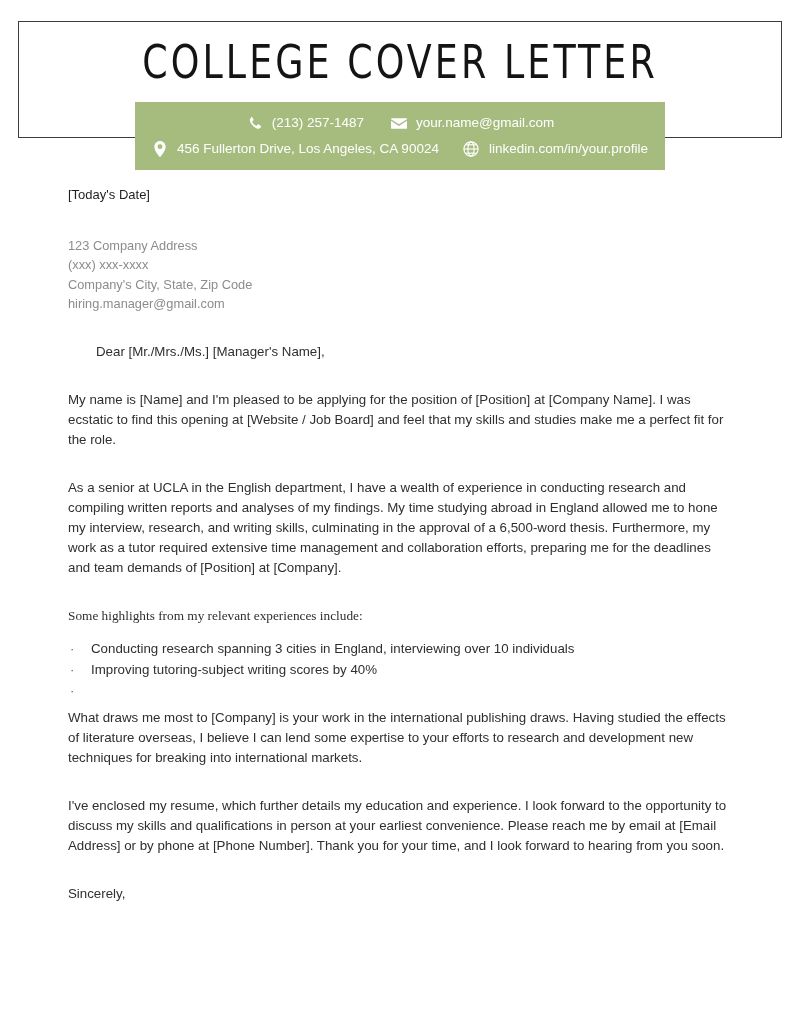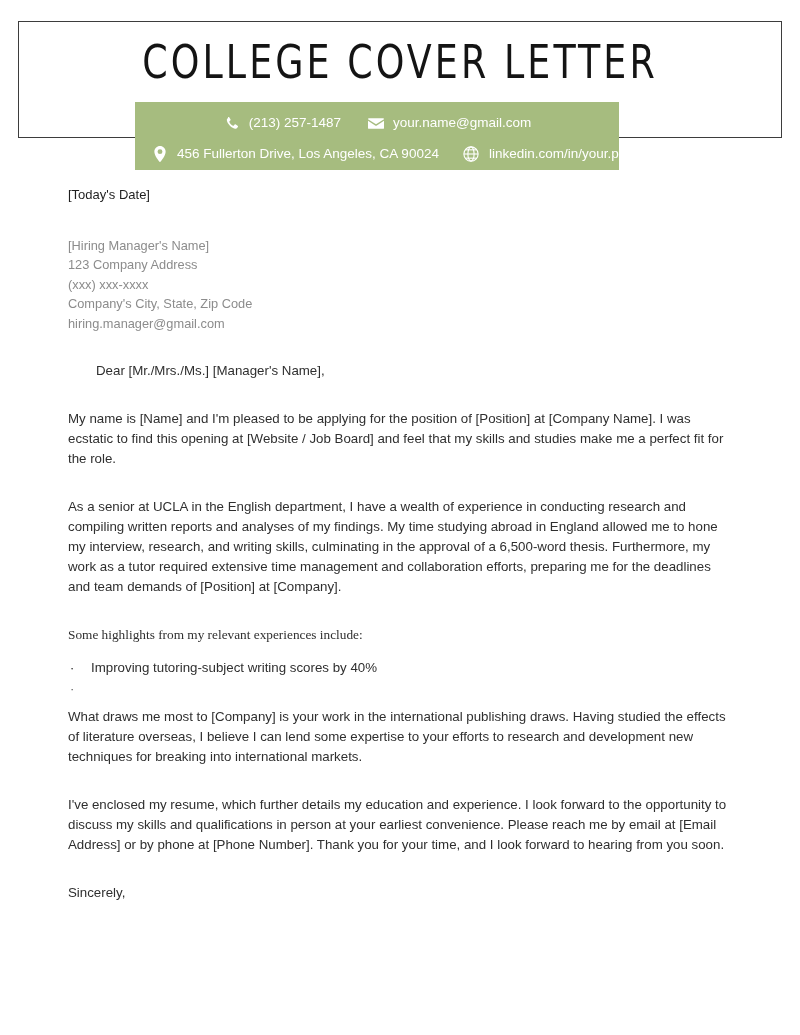--- a/index.html
+++ b/index.html
@@ -41,37 +41,36 @@
     transform: scaleX(0.88);
     transform-origin: center top;
     white-space: nowrap;
   }
 
   
   .contact-band {
     position: absolute;
     left: 135px;
     top: 102px;
-    width: 484px;
+    width: 530px;
     height: 68px;
     background: #a6bc7f;
     box-sizing: border-box;
     padding: 8px 14px 8px 14px;
     color: #ffffff;
   }
   .contact-row {
     display: flex;
     align-items: center;
     justify-content: center;
     height: 26px;
   }
   .contact-row.row-two {
     justify-content: flex-start;
     padding-left: 2px;
-    align-items: flex-end;
   }
   .contact-item {
     display: flex;
     align-items: center;
     font-size: 13.5px;
     line-height: 1;
     white-space: nowrap;
   }
   .contact-item .c-icon {
     display: inline-flex;
@@ -210,38 +209,38 @@
     </div>
 
   </div>
 </div>
 
 <div class="doc-body">
 
   <div class="date-line">[Today's Date]</div>
 
   <div class="recipient-block">
-    <div>[Hiring Manager's Name]</div>
     <div>123 Company Address</div>
     <div>(xxx) xxx-xxxx</div>
     <div>Company's City, State, Zip Code</div>
     <div>hiring.manager@gmail.com</div>
   </div>
 
   <div class="greeting">Dear [Mr./Mrs./Ms.] [Manager's Name],</div>
 
   <p class="para">My name is [Name] and I'm pleased to be applying for the position of [Position] at [Company Name]. I was ecstatic to find this opening at [Website / Job Board] and feel that my skills and studies make me a perfect fit for the role.</p>
 
   <p class="para">As a senior at UCLA in the English department, I have a wealth of experience in conducting research and compiling written reports and analyses of my findings. My time studying abroad in England allowed me to hone my interview, research, and writing skills, culminating in the approval of a 6,500-word thesis. Furthermore, my work as a tutor required extensive time management and collaboration efforts, preparing me for the deadlines and team demands of [Position] at [Company].</p>
 
   <p class="para tight">Some highlights from my relevant experiences include:</p>
 
   <ul class="bullets">
     <li>
       <span class="bullet-dot">·</span>
+      <span>Conducting research spanning 3 cities in England, interviewing over 10 individuals</span>
     </li>
     <li>
       <span class="bullet-dot">·</span>
       <span>Improving tutoring-subject writing scores by 40%</span>
     </li>
     <li>
       <span class="bullet-dot">·</span>
     </li>
   </ul>
 

